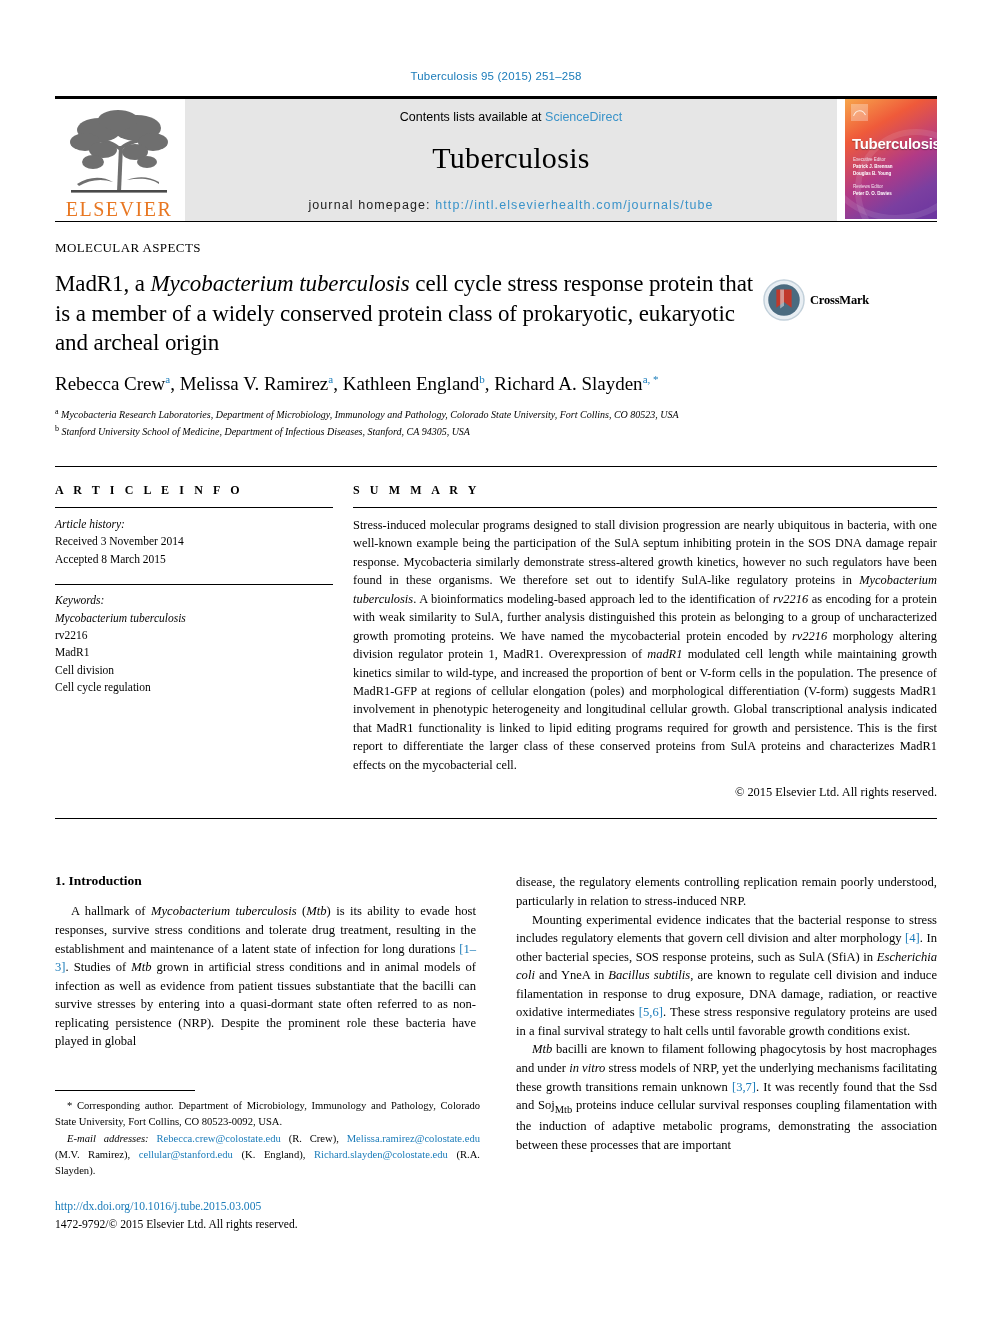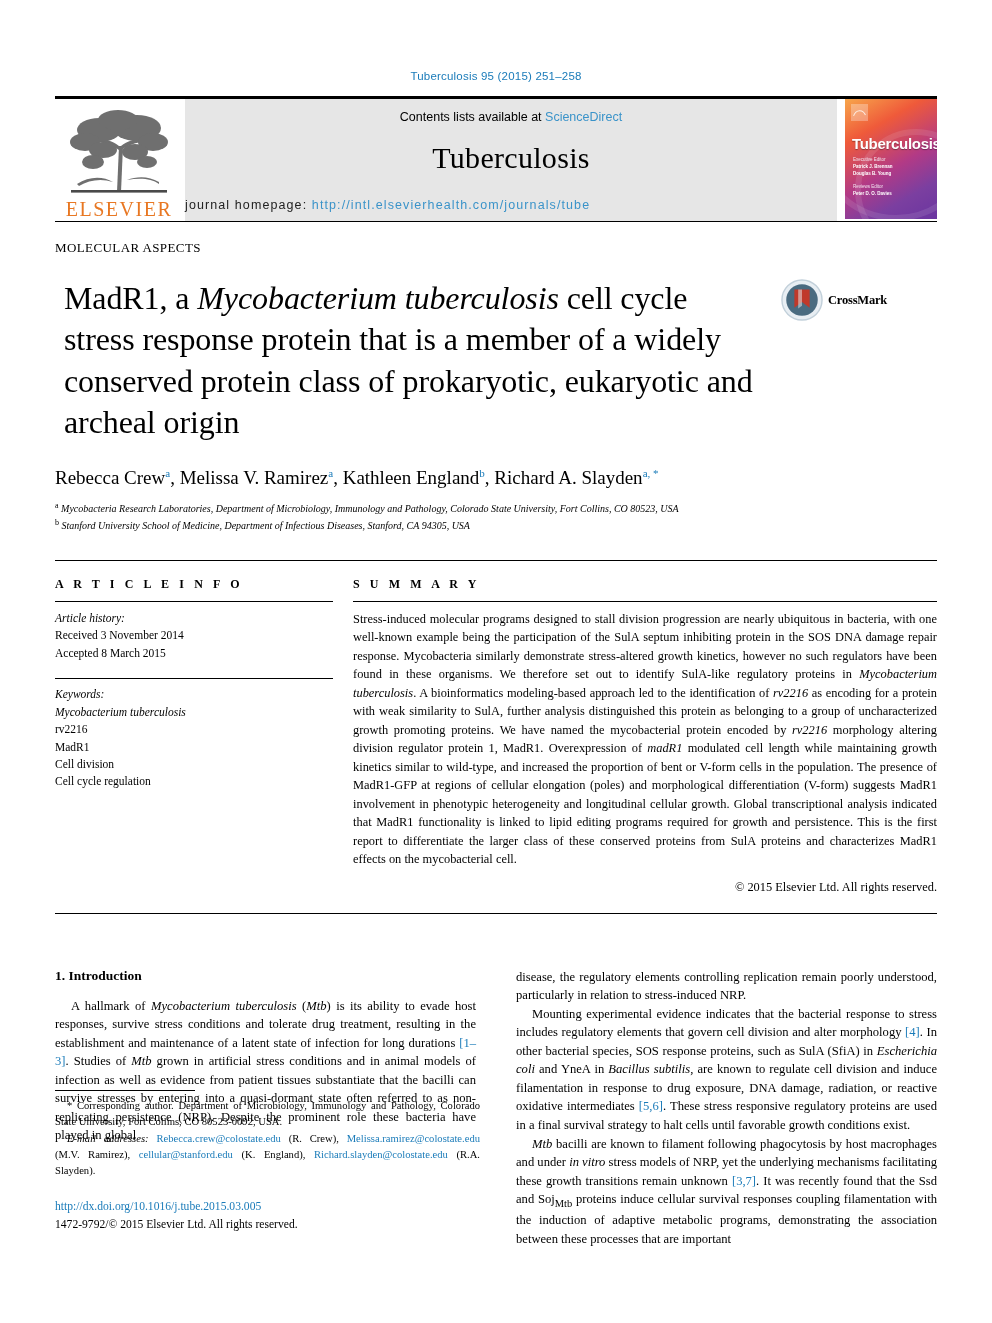--- a/index.html
+++ b/index.html
@@ -79,21 +79,21 @@
   .contents-line .sd { color: #3a93c9; }
   .journal-name {
     font-family: "Liberation Serif", serif;
     font-size: 30px;
     letter-spacing: .3px;
     margin-top: -6px;
   }
   .homepage-strip {
     width: 100%;
     background: #e6e6e6;
-    text-align: left;
+    text-align: center;
     font-family: "Liberation Sans", sans-serif;
     font-size: 12.5px;
     letter-spacing: 1.1px;
     padding-bottom: 9px;
   }
   .homepage-strip .lbl { color: #222; }
   .homepage-strip .url { color: #3a93c9; }
   .cover-thumb {
     width: 92px;
     flex: 0 0 92px;
@@ -139,24 +139,24 @@
   .rule-thin { border-top: 1px solid #000; }
   .sect-label {
     font-family: "Liberation Serif", serif;
     font-size: 13px;
     letter-spacing: .4px;
     margin-top: 18px;
     margin-bottom: 13px;
   }
   .title-row { display: flex; align-items: flex-start; }
   .art-title {
-    font-size: 32px;
+    font-size: 23px;
     line-height: 1.29;
     font-weight: normal;
-    margin: 9px;
+    margin: 0;
     flex: 1 1 auto;
     max-width: 700px;
     letter-spacing: -.1px;
   }
   .art-title i { font-style: italic; }
   .crossmark {
     flex: 0 0 118px;
     display: flex;
     align-items: center;
     gap: 5px;

